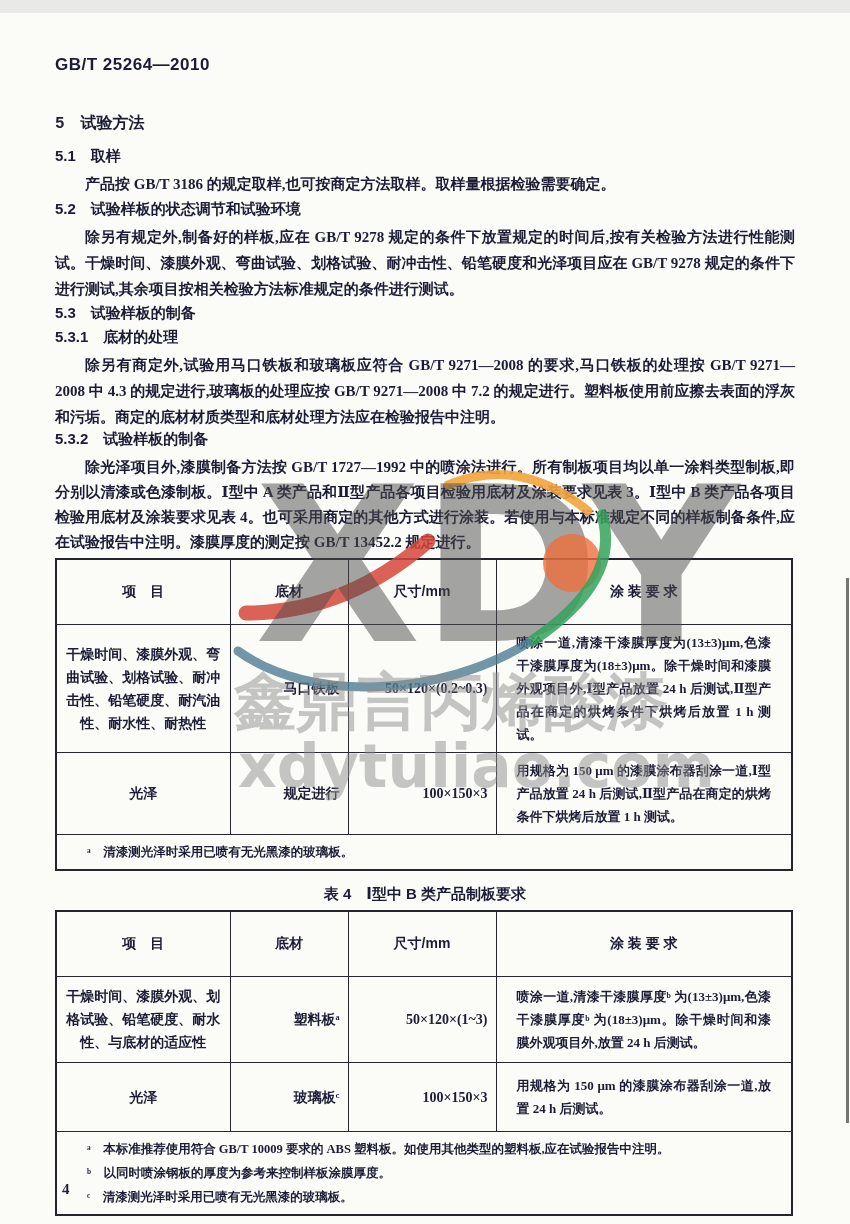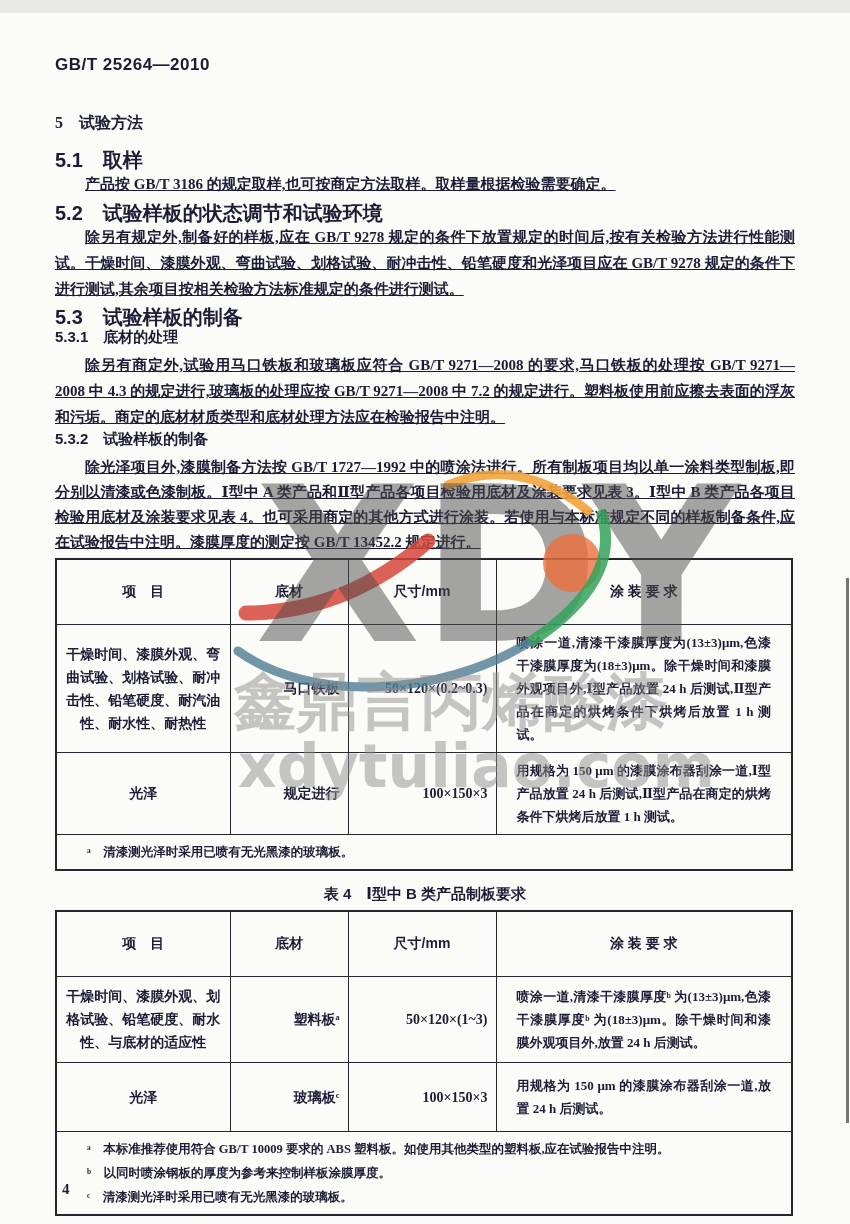--- a/index.html
+++ b/index.html
@@ -8,27 +8,27 @@
     background:#fbfbf8; overflow:hidden;
     font-family:"Liberation Serif","DejaVu Serif","DejaVu Sans",serif;
     color:#1c1c36;
   }
   .content { position:absolute; left:55px; top:42px; width:740px; }
 
   .doc-number {
     font-family:"Liberation Sans","DejaVu Sans",sans-serif;
     font-size:17px; font-weight:bold; letter-spacing:.5px; margin:0; height:22px;
   }
-  h2.sec  { font-family:Liberation Serif, serif; font-size:16px; font-weight:bold; margin:36px 0 0; height:22px; }
-  h3.sub  { font-family:"Liberation Sans","DejaVu Sans",sans-serif; font-size:20px; font-weight:bold; margin:12px 0 0; height:22px; }
+  h2.sec  { font-family:Liberation Mono, monospace; font-size:16px; font-weight:bold; margin:36px 0 0; height:22px; }
+  h3.sub  { font-family:"Liberation Sans","DejaVu Sans",sans-serif; font-size:15px; font-weight:bold; margin:12px 0 0; height:22px; }
   h3.sub2 { margin-top:3px; }
   h4.sub3 { font-family:"Liberation Sans","DejaVu Sans",sans-serif; font-size:15px; font-weight:bold; margin:2px 0 0; height:22px; }
   p.body-par {
     font-size:15px; font-weight:600; line-height:26px; margin:2px 0 0;
-    text-indent:2em; text-align:justify;text-decoration:underline;
+    text-indent:2em; text-align:justify;
   }
   p.mt3 { margin-top:3px; }
   .tbl-title {
     font-family:"Liberation Sans","DejaVu Sans",sans-serif;
     font-size:15px; font-weight:bold; text-align:center; margin:3px 0 0; height:22px;
   }
   .tbl-title.second { margin-top:14px; }
 
   table.std {
     width:736px; margin:3px 0 0; border-collapse:collapse; table-layout:fixed;

